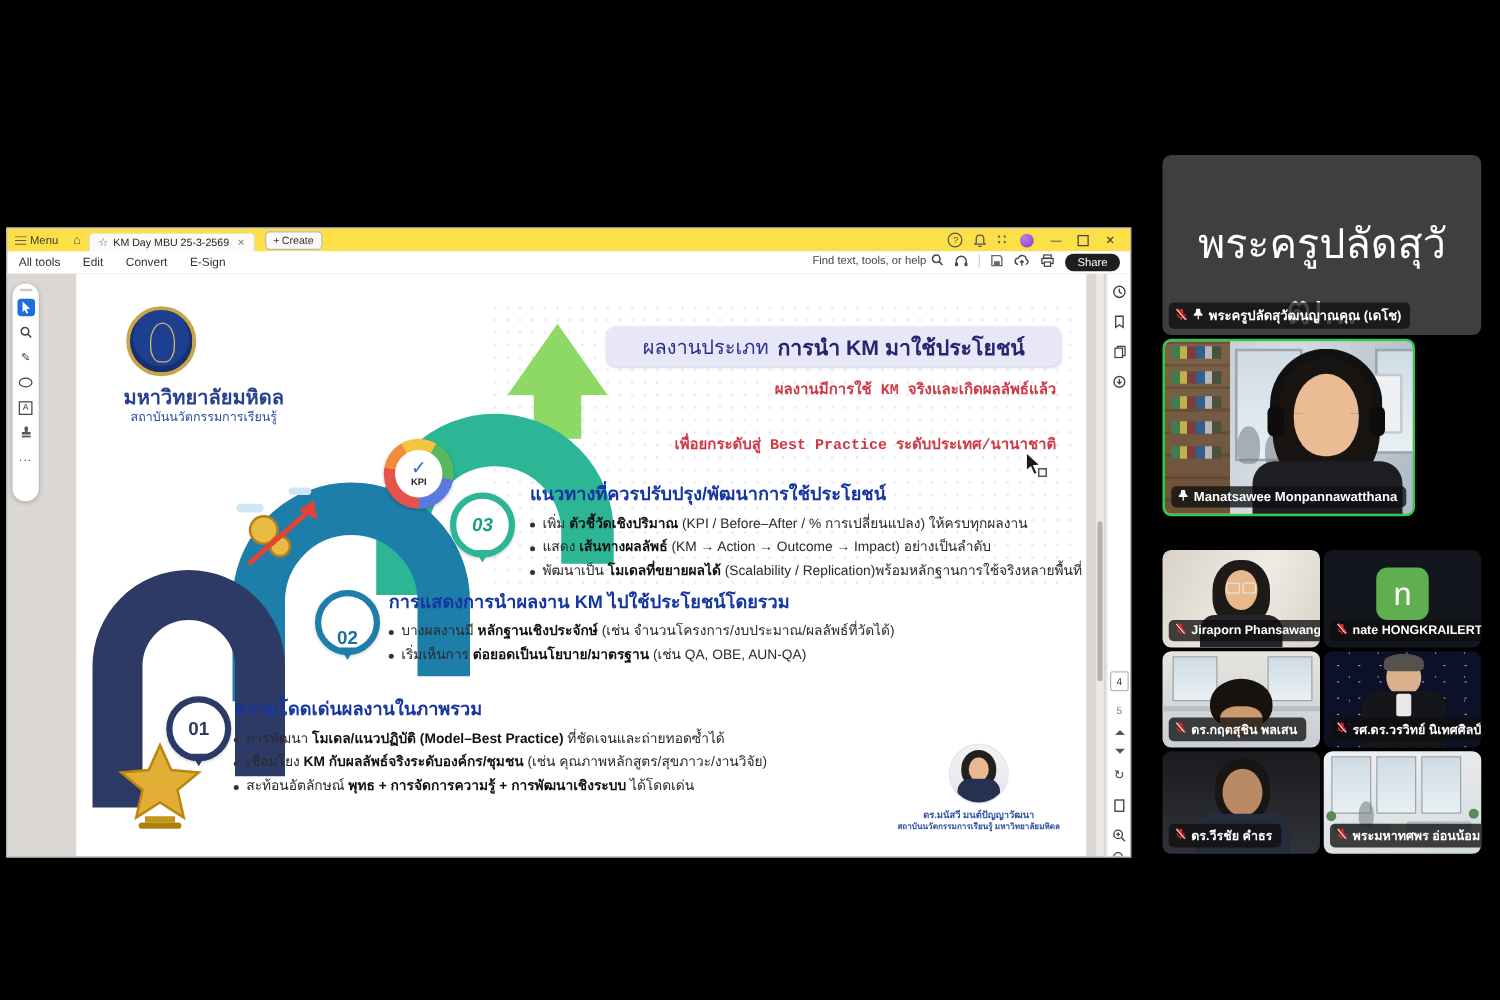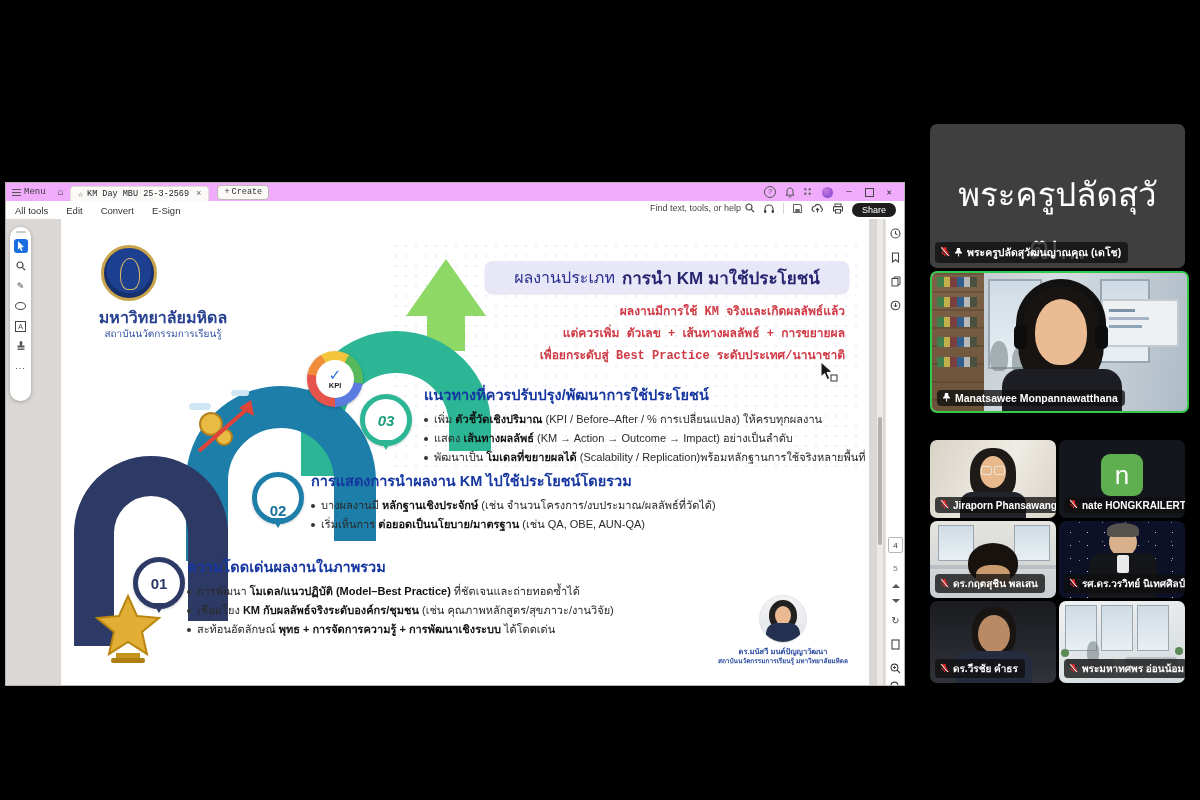--- a/index.html
+++ b/index.html
@@ -1,21 +1,21 @@
 <!DOCTYPE html>
 <html><head>
 <meta charset="utf-8">
 <style>
   html,body{margin:0;padding:0;background:#000;}
   #stage{position:relative;width:1200px;height:800px;background:#000;overflow:hidden;
          font-family:"Liberation Sans","DejaVu Sans",sans-serif;}
   .abs{position:absolute;}
   
   #win{left:5px;top:182px;width:900px;height:504px;background:#dad7d4;border:1px solid #b9b6b2;box-sizing:border-box;}
-  #titlebar{left:0;top:0;width:898px;height:18px;background:#f0abfc;border-bottom:1px solid #ddd9d5;display:flex;align-items:center;font-size:9px;color:#3a3a3a;font-family:Liberation Mono, monospace;}
+  #titlebar{left:0;top:0;width:898px;height:18px;background:#fde047;border-bottom:1px solid #ddd9d5;display:flex;align-items:center;font-size:9px;color:#3a3a3a;}
   .tb-item{display:flex;align-items:center;gap:3px;padding:0 6px;height:100%;}
   .hamb{width:9px;height:7px;background:linear-gradient(#555 1px,transparent 1px) 0 0/9px 3px repeat-y;}
   .homeg{font-size:10px;color:#444;}
   #tab{display:flex;align-items:center;gap:4px;background:#fbfaf9;border:1px solid #e0ddd9;border-bottom:none;height:15px;margin-top:3px;padding:0 7px;border-radius:4px 4px 0 0;font-size:8.5px;color:#222;}
   .star{color:#666;font-size:9px;}
   .tabx{color:#666;font-size:9px;margin-left:3px;}
   #createbtn{display:flex;align-items:center;gap:2px;border:1px solid #bdb9b4;border-radius:4px;height:13px;padding:0 6px;margin-left:8px;font-size:8.5px;color:#333;background:#fbfaf9;}
   #tb-right{margin-left:auto;display:flex;align-items:center;gap:9px;padding-right:8px;}
   .qcirc{width:10px;height:10px;border:1px solid #555;border-radius:50%;font-size:7px;display:flex;align-items:center;justify-content:center;color:#555;}
   .gridico{width:9px;height:9px;background:radial-gradient(#555 1px,transparent 1.2px) -1px -1px/4.5px 4.5px;}
@@ -86,21 +86,21 @@
   .p-face{position:absolute;left:15px;top:10px;width:16px;height:19px;border-radius:50%;background:#eab globalization;background:#eab992;}
   .p-body{position:absolute;left:6px;top:27px;width:34px;height:20px;border-radius:10px 10px 0 0;background:#243150;}
   .pres-cap{position:absolute;text-align:center;color:#2c4da0;font-weight:bold;}
   
   #cursor{left:818px;top:362px;}
   
   .tile{position:absolute;border-radius:7px;overflow:hidden;background:#3f3f3f;}
   #tile-spot{left:930px;top:124px;width:255px;height:144px;}
   #tile-spot .bigname{position:absolute;left:0;top:44px;width:100%;text-align:center;font-size:33px;color:#fff;font-weight:500;}
   .namebar{position:absolute;left:5px;bottom:5px;display:flex;align-items:center;gap:4px;background:rgba(15,15,15,.78);border-radius:4px;padding:2px 7px 2px 5px;color:#fff;font-size:10.5px;font-weight:bold;max-width:92%;white-space:nowrap;}
-  #tile-active{left:930px;top:271px;width:259px;height:142px;border:2px solid #35c94a;box-sizing:border-box;background:#aeb9c2;}
+  #tile-active{left:930px;top:271px;width:202px;height:142px;border:2px solid #35c94a;box-sizing:border-box;background:#aeb9c2;}
   
   .scene-office{position:absolute;inset:0;background:linear-gradient(100deg,#b9c3ca,#d6dde2 45%,#aebbc6);}
   .shelf{position:absolute;left:0;top:0;width:52px;height:100%;background:linear-gradient(#7d6248,#6b5238);}
   .shelf:before{content:"";position:absolute;inset:0;background:linear-gradient(#00000022 2px,transparent 2px) 0 0/100% 18px;}
   .shelf .books{position:absolute;left:5px;top:4px;width:40px;height:10px;background:linear-gradient(90deg,#3f7d4e 0 7px,#c2b04a 7px 13px,#7a3e3e 13px 20px,#33608a 20px 27px,#b8b8b8 27px 33px,#49513e 33px 40px);}
   .winpane{position:absolute;background:linear-gradient(#cfdbe4,#e9f0f4);border:2px solid #9aa7b0;}
   .board{position:absolute;right:8px;top:26px;width:74px;height:44px;background:#eef1f3;border:2px solid #c3cbd1;border-radius:2px;}
   .board i{position:absolute;display:block;background:#7f93a8;height:3px;}
   .spk-hair{position:absolute;left:86px;top:8px;width:86px;height:110px;border-radius:48% 48% 42% 42%;background:#17141 2;background:#171412;}
   .spk-face{position:absolute;left:103px;top:26px;width:52px;height:66px;border-radius:50% 50% 46% 46%;background:#ebbb93;}
@@ -259,21 +259,20 @@
 
         <div id="logo" class="abs"></div>
         <div class="orgname abs">มหาวิทยาลัยมหิดล</div>
         <div class="orgsub abs">สถาบันนวัตกรรมการเรียนรู้</div>
 
         <div id="titlepill" class="abs">
           <span class="t1">ผลงานประเภท</span>
           <span class="t2">การนำ KM มาใช้ประโยชน์</span>
         </div>
         <div class="redline" style="top:82px;">ผลงานมีการใช้ KM จริงและเกิดผลลัพธ์แล้ว</div>
-        <div class="redline" style="top:104px;">แต่ควรเพิ่ม ตัวเลข + เส้นทางผลลัพธ์ + การขยายผล</div>
         <div class="redline" style="top:126px;">เพื่อยกระดับสู่ Best Practice ระดับประเทศ/นานาชาติ</div>
 
         <div class="sec" style="left:363px;top:164px;width:448px;">
           <div class="sec-h">แนวทางที่ควรปรับปรุง/พัฒนาการใช้ประโยชน์</div>
           <div class="bullets">
               <div class="bullet">
                 <span class="bdot"></span>
                 <span><span>เพิ่ม </span><span class="bold">ตัวชี้วัดเชิงปริมาณ</span><span> (KPI / Before–After / % การเปลี่ยนแปลง) ให้ครบทุกผลงาน</span></span>
               </div>
               <div class="bullet">

